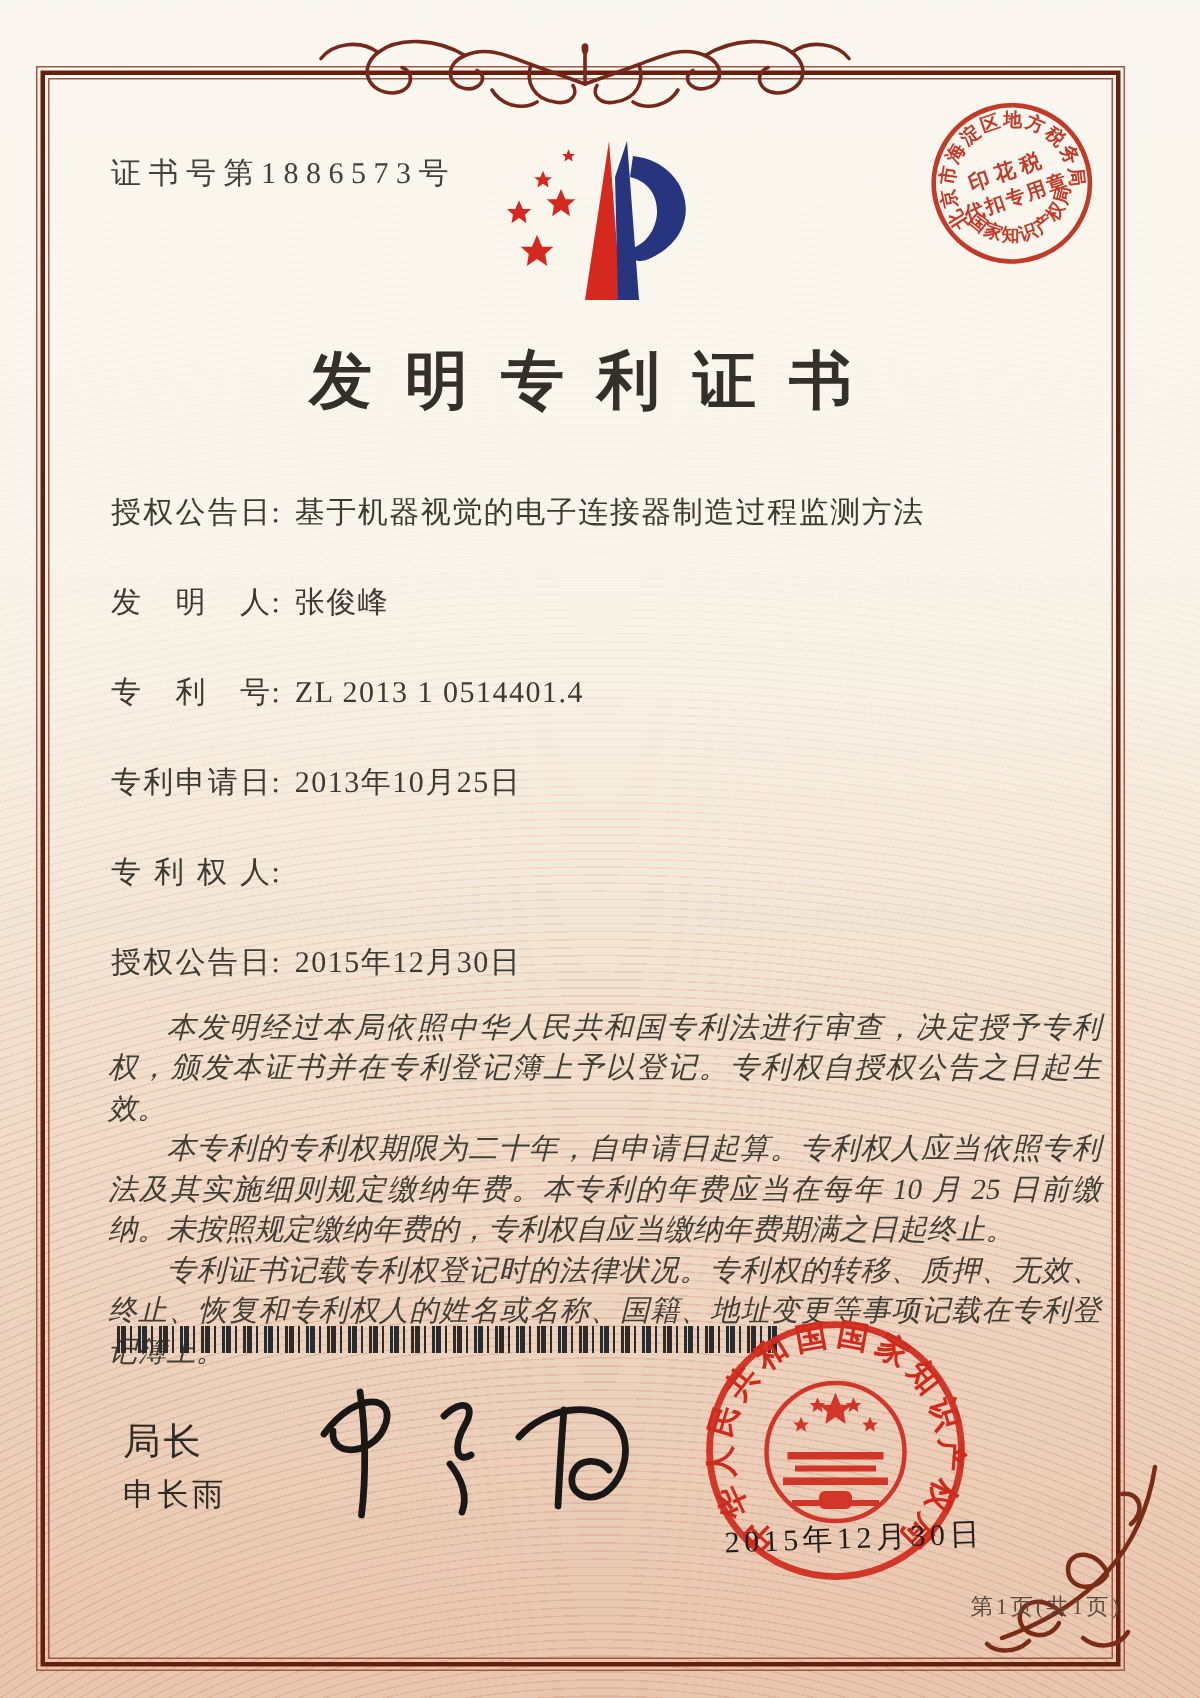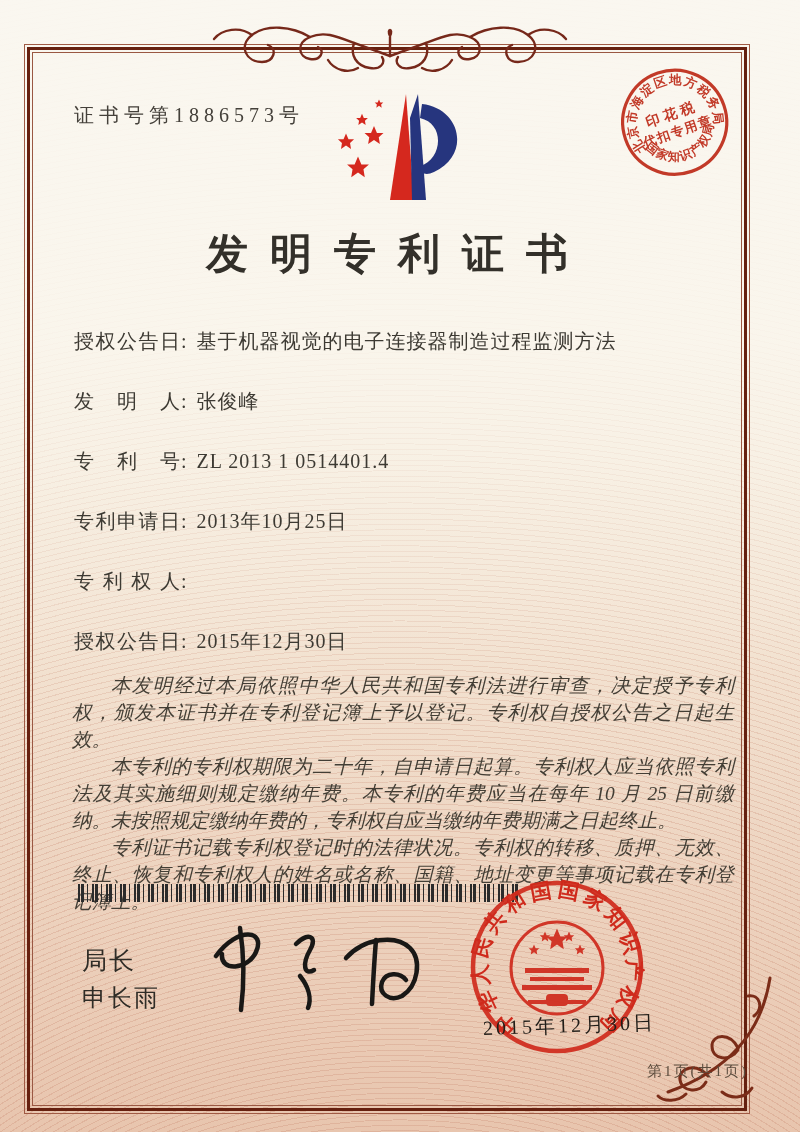--- a/index.html
+++ b/index.html
@@ -38,21 +38,21 @@
   .fvalue{letter-spacing:1px;}
 
   .body-text{position:absolute;left:72px;right:66px;top:672px;font-size:19.5px;
              line-height:27px;color:#433e35;text-align:justify;font-style:italic;}
   .body-text p{margin:0;text-indent:2em;}
 
   .barcode{position:absolute;left:78px;top:884px;width:440px;height:18px;
     background:repeating-linear-gradient(90deg,#2b2b2b 0 2px,transparent 2px 3px,#2b2b2b 3px 6px,transparent 6px 9px,#2b2b2b 9px 10px,transparent 10px 14px);}
 
   .officer-title{position:absolute;left:82px;top:944px;font-size:25px;color:#2f2c26;letter-spacing:2px;}
-  .officer-name{position:absolute;left:82px;top:982px;font-size:24px;color:#2f2c26;letter-spacing:2px;}
+  .officer-name{position:absolute;left:82px;top:982px;font-size:21px;color:#2f2c26;letter-spacing:2px;}
   .signature{position:absolute;left:200px;top:918px;}
 
   .seal-wrap{position:absolute;left:462px;top:872px;}
   .seal-wrap svg text{font-family:"Liberation Serif",serif;font-weight:bold;}
   .seal-date{position:absolute;left:483px;top:1012px;font-size:20px;letter-spacing:3px;
              color:#201d18;transform:rotate(-2deg);}
 
   .page-footer{position:absolute;left:26px;right:52px;top:1062px;text-align:right;
                font-size:15px;letter-spacing:2px;color:#5c4d3e;}
 

